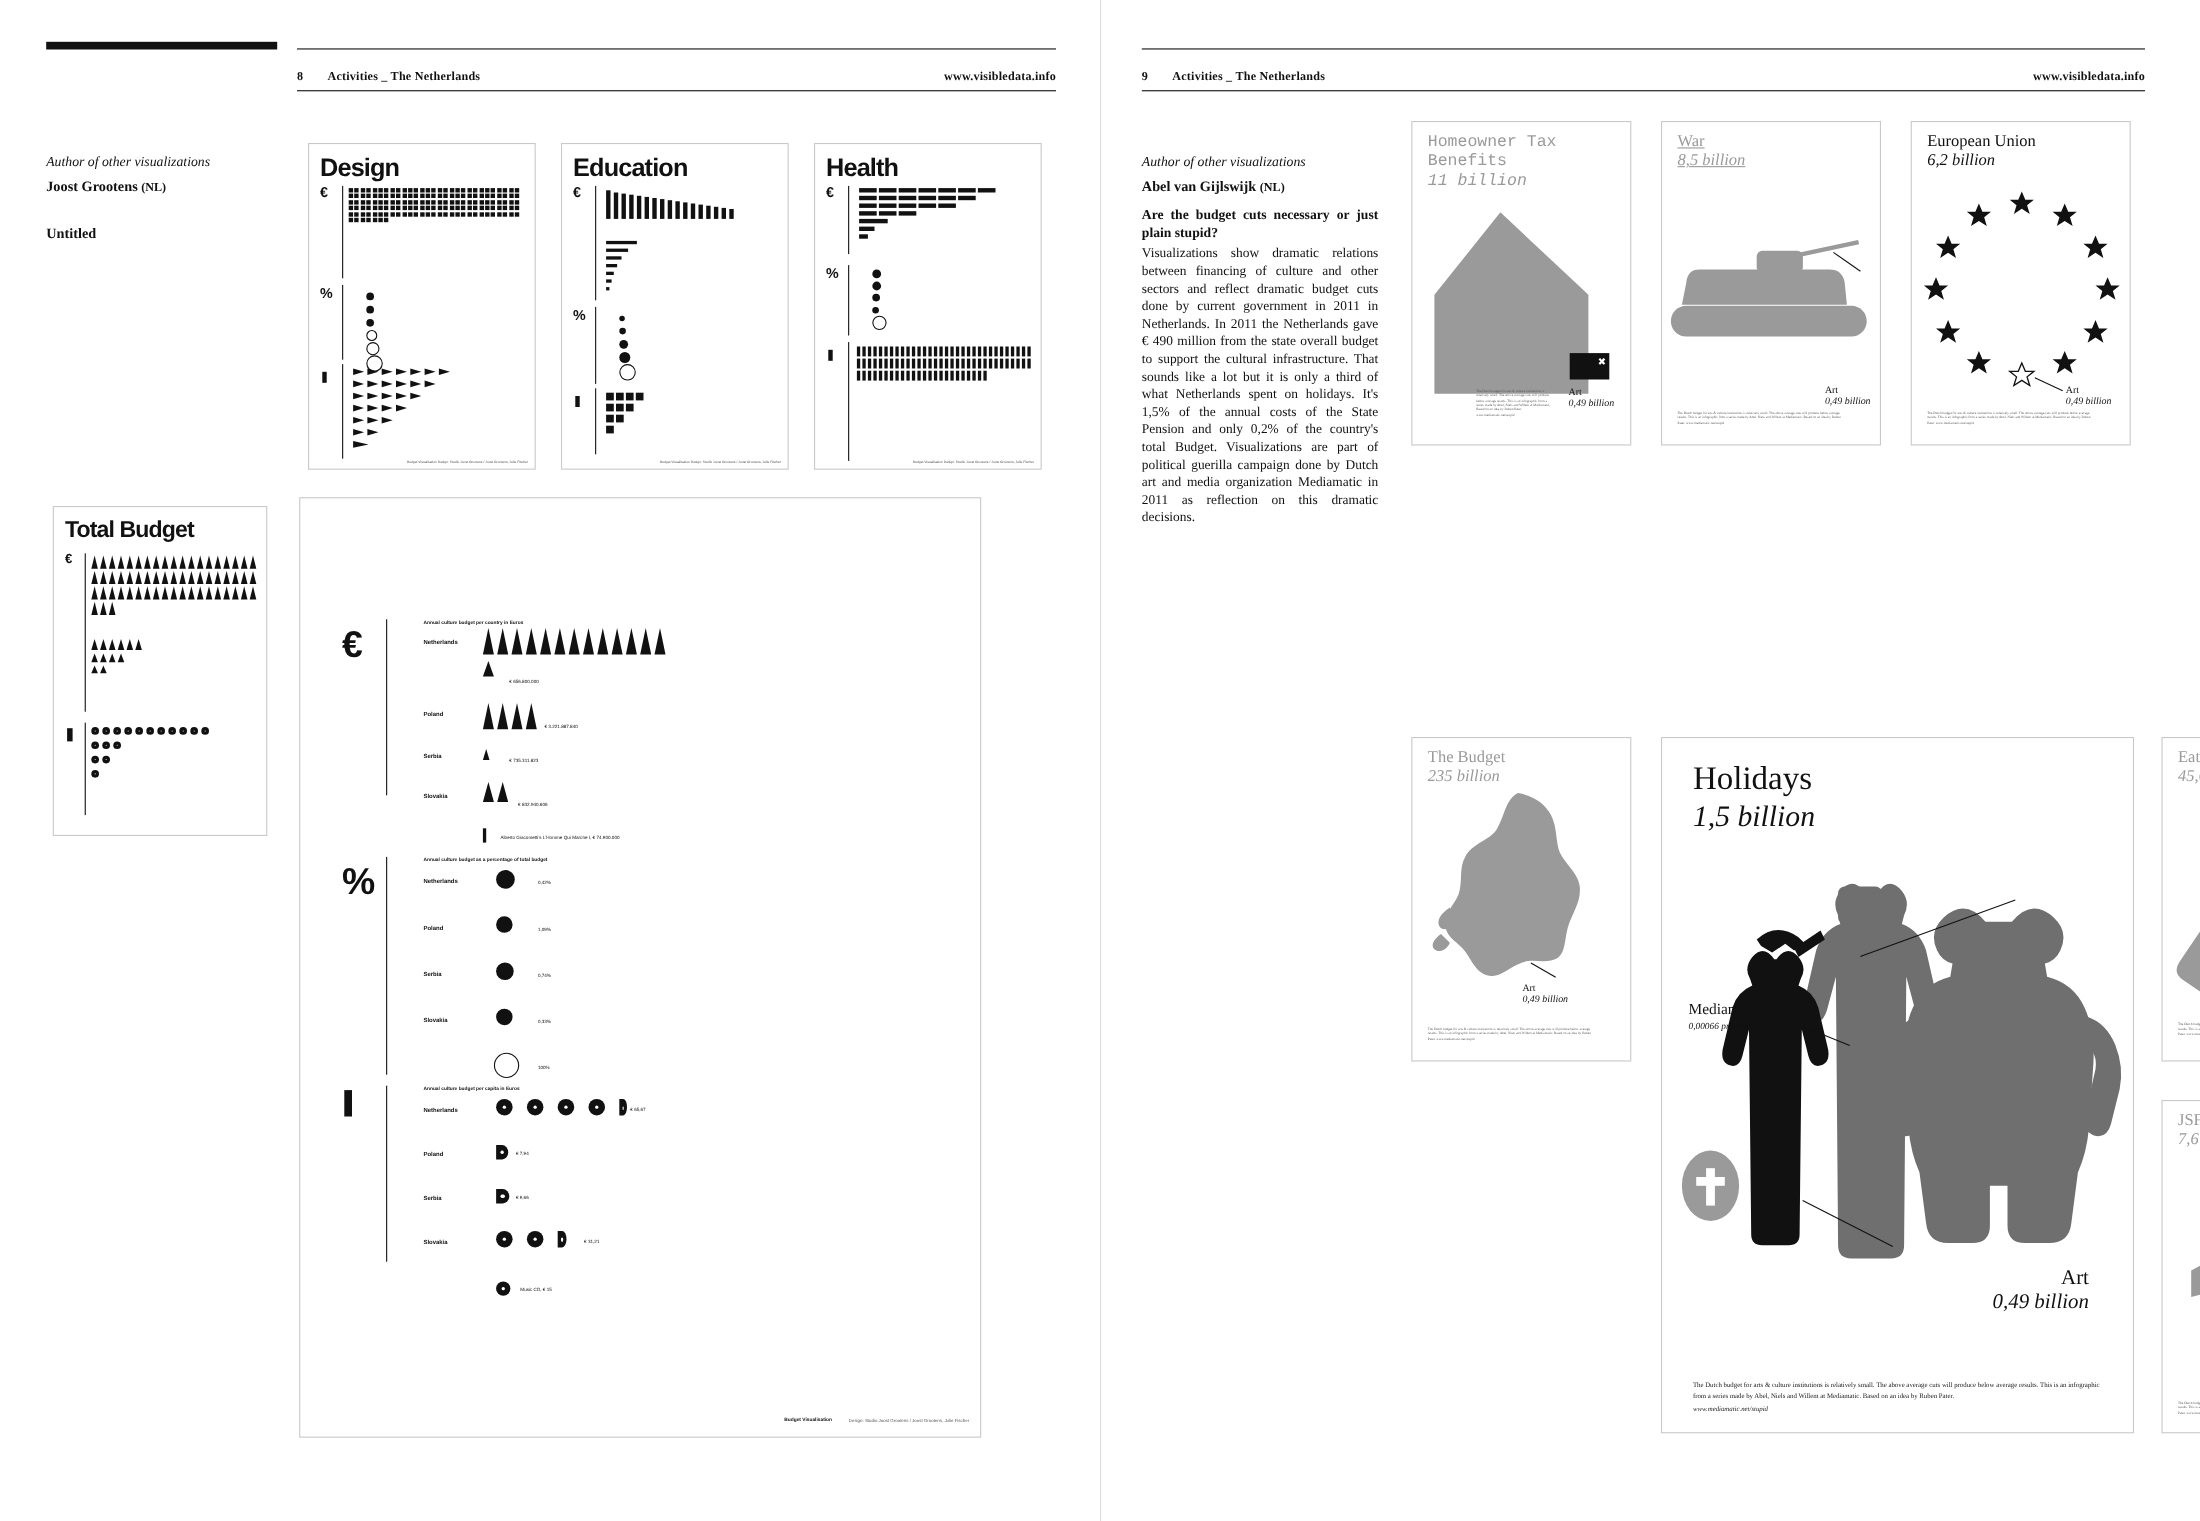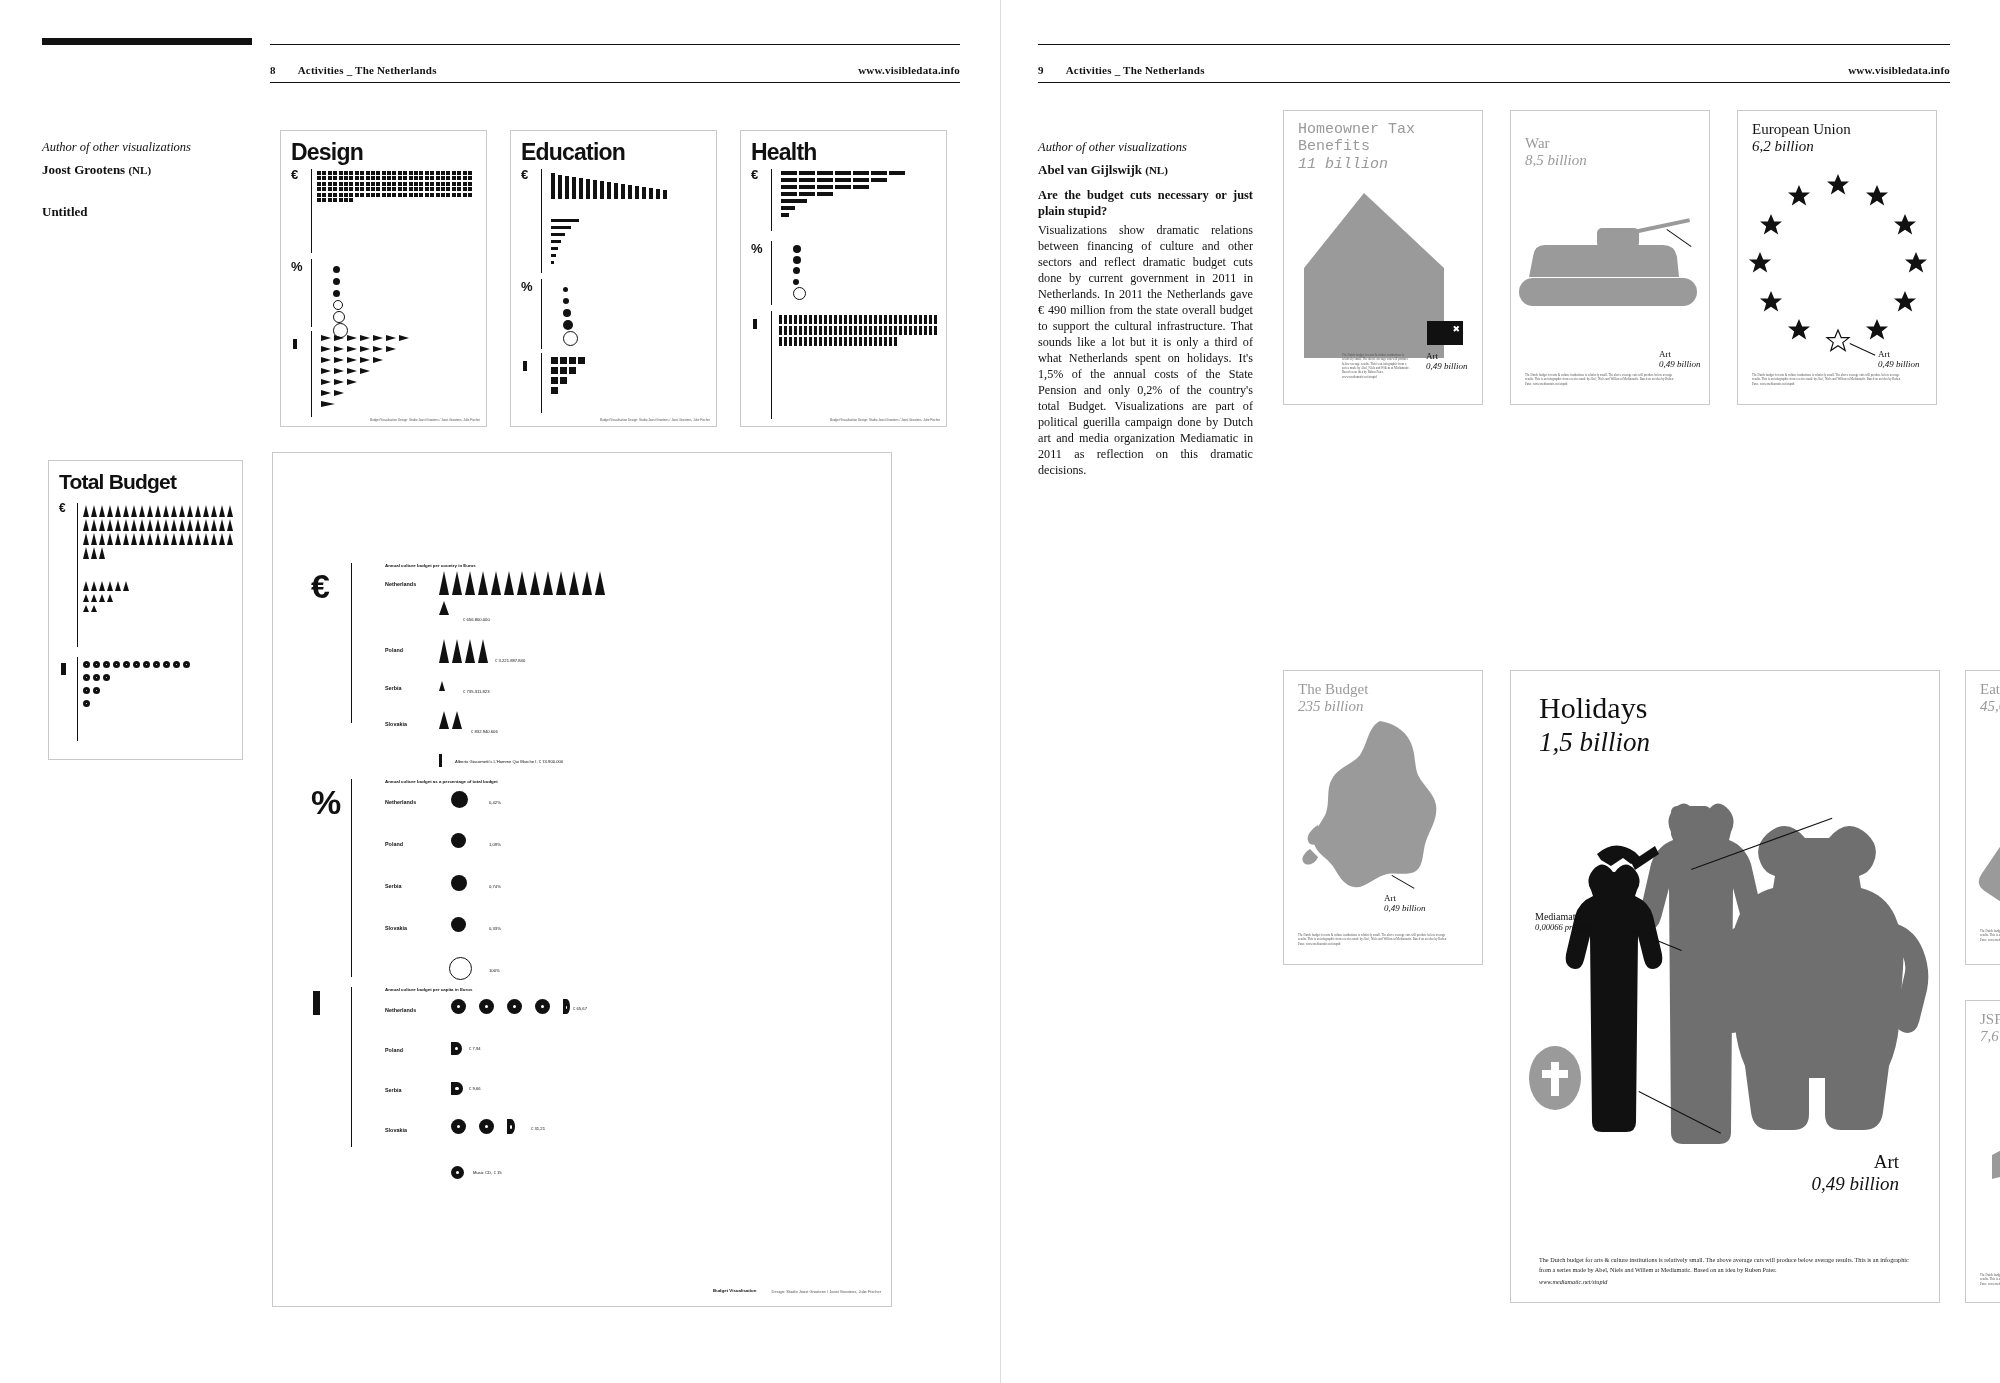--- a/index.html
+++ b/index.html
@@ -236,21 +236,21 @@
     position: absolute;
     text-align: right;
     font-family: "Liberation Serif", serif;
   }
   #holidays .artlab .a1 { font-size: 19px; display: block; }
   #holidays .artlab .a2 { font-size: 19px; font-style: italic; display: block; }
   #holidays .medlab {
     position: absolute;
     font-family: "Liberation Serif", serif;
   }
-  #holidays .medlab .m1 { font-size: 10px; display: block; }
+  #holidays .medlab .m1 { font-size: 14px; display: block; }
   #holidays .medlab .m2 { font-size: 8.5px; font-style: italic; display: block; }
   #holidays .credit {
     position: absolute;
     font-size: 6.2px;
     line-height: 1.5;
     color: #222;
   }
   .gutter {
     position: absolute;
     top: 0; bottom: 0;
@@ -1043,21 +1043,21 @@
         <span style="position:absolute; right:3px; top:3px; color:#fff; font-size:9px; font-family:'Liberation Sans',sans-serif;">✖</span>
       </div>
       <div class="callout-label" style="left:142px; top:240px;">
         <span class="c1">Art</span>
         <span class="c2">0,49 billion</span>
       </div>
       <div class="fineprint" style="left:58px; top:242px; width:72px;">The Dutch budget for arts &amp; culture institutions is relatively small. The above average cuts will produce below average results. This is an infographic from a series made by Abel, Niels and Willem at Mediamatic. Based on an idea by Ruben Pater. www.mediamatic.net/stupid</div>
     </div>
 
     <div class="poster gposter" id="war" style="left:510px; top:110px; width:200px; height:295px;">
-      <div class="gtitle" style="left:14px; top:24px;">
+      <div class="gtitle" style="left:14px; top:10px;text-decoration:underline;">
         <span class="t1">War</span>
         <span class="t2">8,5 billion</span>
       </div>
       <svg width="200" height="150" viewBox="0 0 200 150" style="position:absolute; left:0; top:72px;">
         <path d="M22,95 h150 a8,8 0 0 1 0,28 h-150 a8,8 0 0 1 0,-28 z" fill="#9a9a9a"></path>
         <path d="M34,62 h118 q12,0 14,12 l2,20 h-150 l4,-20 q1,-12 12,-12 z" fill="#9a9a9a"></path>
         <rect x="86" y="45" width="42" height="20" rx="5" fill="#9a9a9a"></rect>
         <rect x="118" y="48" width="62" height="4" fill="#9a9a9a" transform="rotate(-12 118 50)"></rect>
       </svg>
       <circle></circle>

